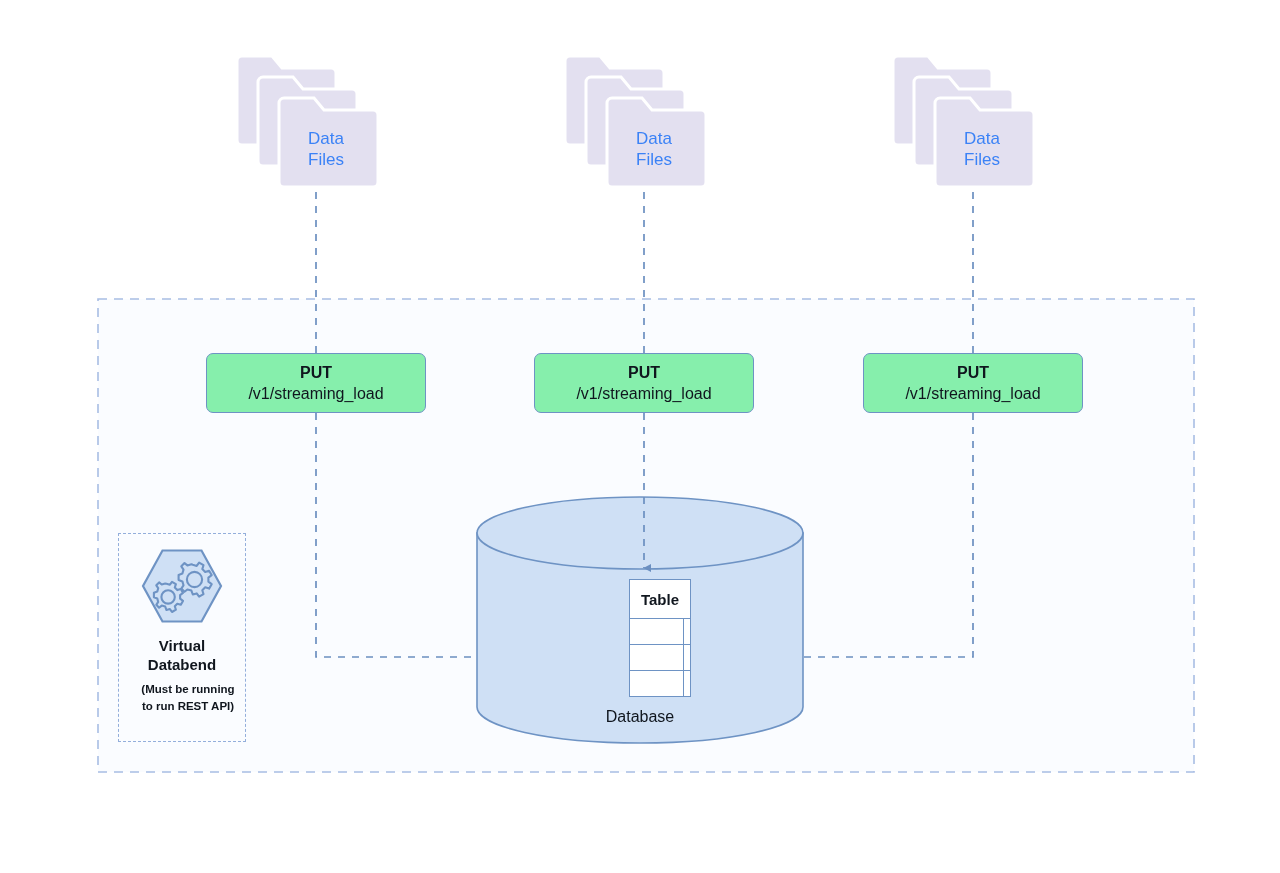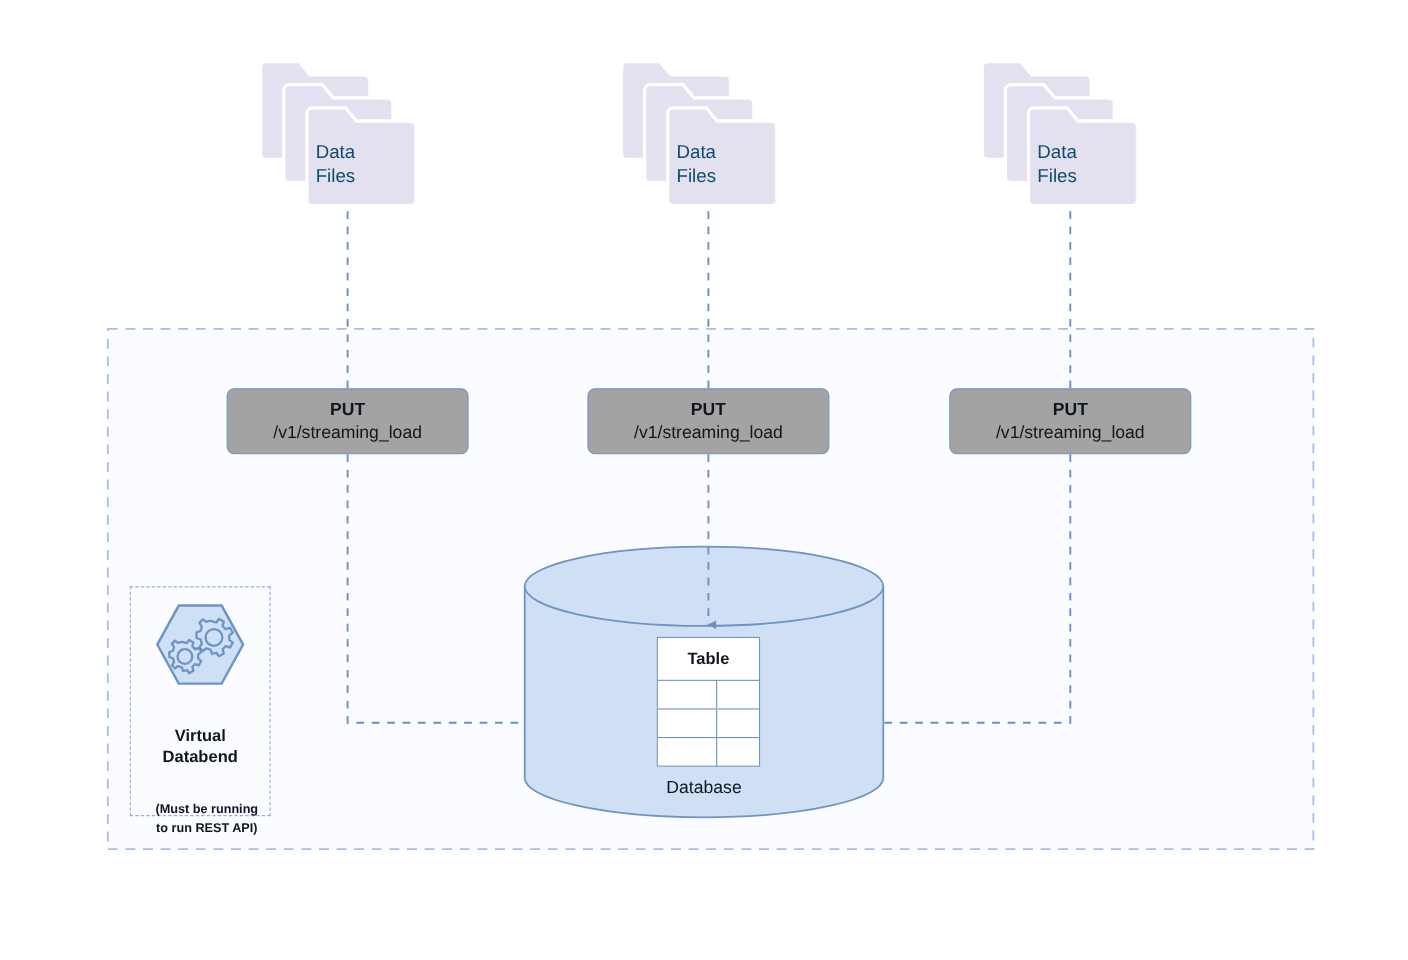--- a/index.html
+++ b/index.html
@@ -33,36 +33,36 @@
     height: 140px;
   }
   .folder {
     position: absolute;
     width: 102px;
     height: 97px;
   }
   .folder svg { display: block; width: 102px; height: 97px; }
   .folder-label {
     position: absolute;
-    left: 12px;
+    left: 0;
     width: 102px;
     top: 34px;
-    text-align: left;
+    text-align: center;
     font-size: 17px;
     line-height: 21px;
-    color: #0c4a6e;
+    color: #3b82f6;
     font-family: "Liberation Sans", sans-serif;
   }
 
   
   .put-box {
     position: absolute;
     width: 220px;
     height: 60px;
-    background: #a3a3a3;
+    background: #86efac;
     border: 1.4px solid #6e93c4;
     border-radius: 7px;
     box-sizing: border-box;
     display: flex;
     flex-direction: column;
     align-items: center;
     justify-content: center;
   }
   .put-method {
     font-size: 16px;
@@ -82,21 +82,20 @@
     position: absolute;
     left: 118px;
     top: 533px;
     width: 128px;
     height: 209px;
     border: 1.5px dashed #93aedb;
     box-sizing: border-box;
     display: flex;
     flex-direction: column;
     align-items: center;
-    gap: 23px;
   }
   .vw-icon { margin-top: 14px; }
   .vw-title {
     margin-top: 8px;
     text-align: center;
     font-size: 15px;
     font-weight: bold;
     line-height: 19px;
     color: #10161e;
   }
@@ -106,23 +105,23 @@
     font-size: 11.5px;
     font-weight: bold;
     line-height: 17px;
     color: #10161e;
     margin-left: 12px;
   }
 
   
   .db-table {
     position: absolute;
-    left: 597px;
+    left: 629px;
     top: 579px;
-    width: 94px;
+    width: 62px;
     height: 118px;
     border: 1.3px solid #6e93c4;
     box-sizing: border-box;
     background: #ffffff;
   }
   .db-table-head {
     height: 39px;
     border-bottom: 1.3px solid #6e93c4;
     display: flex;
     align-items: center;

